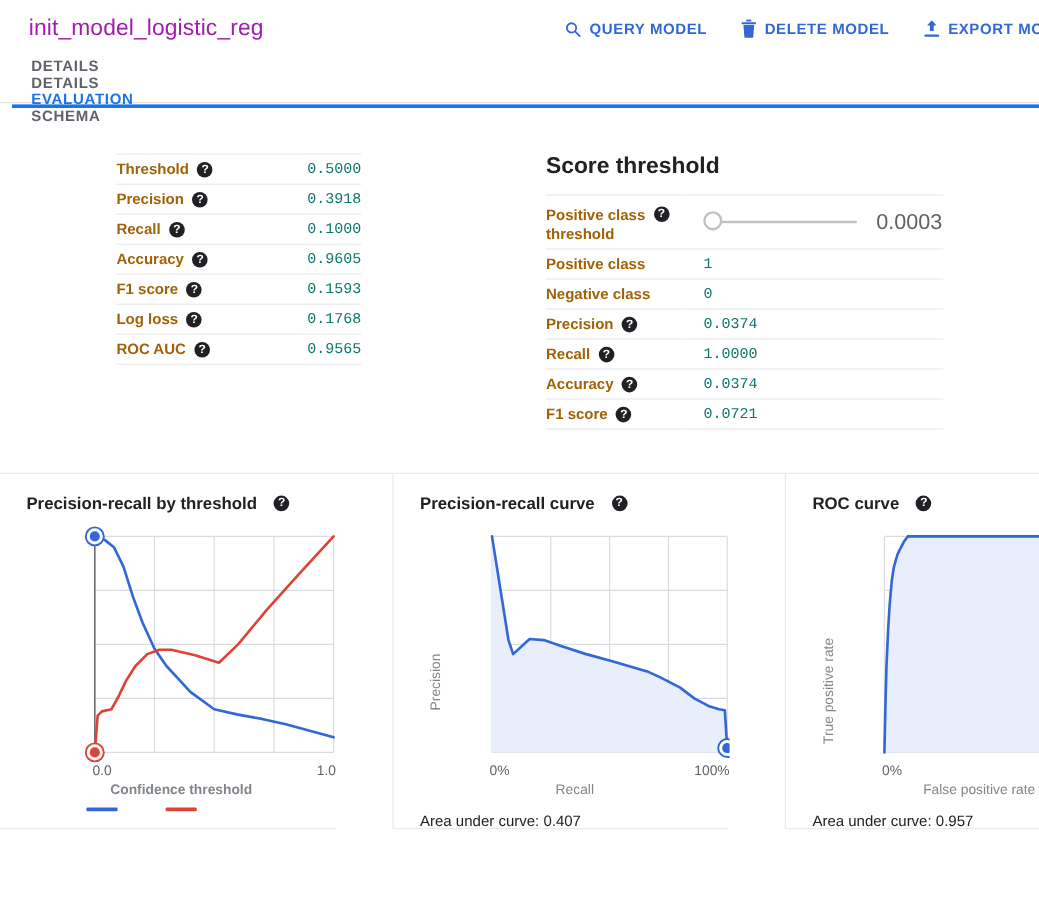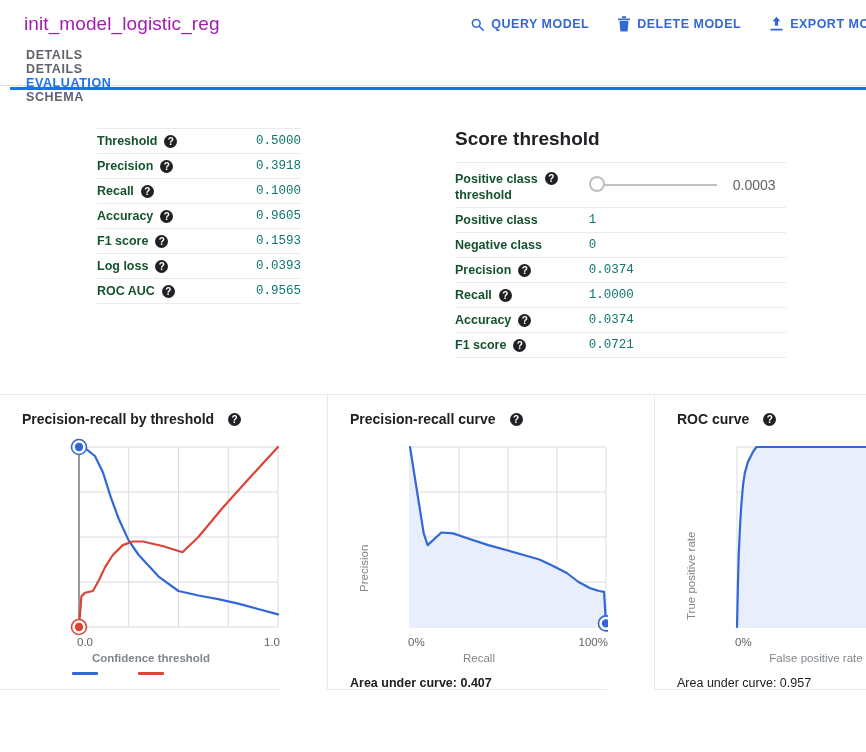--- a/index.html
+++ b/index.html
@@ -27,39 +27,39 @@
   .metrics-wrap{display:flex;padding:42px 0 0 0;}
   .col-left{width:455px;padding-left:97px;box-sizing:border-box;}
   .col-right{flex:1;padding-left:0;box-sizing:border-box;}
   .panel-title{font-size:19px;font-weight:700;color:#202124;display:flex;align-items:center;gap:12px;
                margin:0 0 12px 0;letter-spacing:0;}
   .mtable{width:204px;border-collapse:collapse;}
   .mtable.wide{width:331px;}
   .mtable tr{border-top:1px solid #e8eaed;}
   .mtable tr:last-child{border-bottom:1px solid #e8eaed;}
   .mtable td{padding:4px 0;font-size:12.5px;vertical-align:middle;height:16px;}
-  .mlabel{font-weight:700;color:#14532d;}
+  .mlabel{font-weight:700;color:#a16207;}
   .mlabel .lbl-inner{display:inline-flex;align-items:center;gap:7px;}
   .mval{text-align:right;color:#0f766e;font-weight:400;white-space:nowrap;font-family:Liberation Mono, monospace;}
   .mtable.wide .mval{text-align:left;padding-left:14px;width:200px;}
   .two-line{line-height:16px;}
   
   .help{display:inline-block;width:13px;height:13px;border-radius:50%;background:#202124;
         position:relative;flex:0 0 auto;vertical-align:middle;}
   .help:after{content:"?";position:absolute;left:0;right:0;top:-1px;text-align:center;
               color:#fff;font-size:10px;font-weight:700;line-height:15px;
               font-family:"Liberation Sans",sans-serif;}
   .help.big{width:15px;height:15px;}
   .help.big:after{font-size:11px;line-height:17px;}
   
   .slider-cell{display:flex;align-items:center;gap:0;padding-left:14px;}
   .slider-track{width:118px;height:2px;background:#bdc1c6;position:relative;margin-left:10px;}
   .slider-thumb{position:absolute;left:-10px;top:-8px;width:16px;height:16px;border-radius:50%;
                 background:#fff;border:2px solid #bdc1c6;box-sizing:border-box;cursor:pointer;}
-  .slider-val{margin-left:16px;color:#5f6368;font-size:14px;}
+  .slider-val{margin-left:16px;color:#5f6368;font-size:18px;}
   
   .charts{display:flex;margin-top:36px;border-top:1px solid #e8eaed;gap:47px;}
   .chart-card{position:relative;box-sizing:border-box;padding:16px 0 0 0;}
   .chart-card.c1{width:280px;padding-left:22px;}
   .chart-card.c2{width:280px;padding-left:22px;border-left:1px solid #e8eaed;}
   .chart-card.c3{width:306px;padding-left:22px;border-left:1px solid #e8eaed;}
   .chart-title{font-size:14px;font-weight:700;color:#202124;display:flex;align-items:center;gap:14px;
                margin:0 0 10px 0;}
   .plot-holder{position:relative;}
   .axlabel{font-size:11.5px;color:#80868b;text-align:center;}
@@ -155,21 +155,21 @@
           <span>F1 score</span>
           <span class="help"></span>
               </span></td>
         <td class="mval">0.1593</td>
       </tr>
       <tr>
         <td class="mlabel"><span class="lbl-inner">
           <span>Log loss</span>
           <span class="help"></span>
               </span></td>
-        <td class="mval">0.0393</td>
+        <td class="mval">0.1768</td>
       </tr>
       <tr>
         <td class="mlabel"><span class="lbl-inner">
           <span>ROC AUC</span>
           <span class="help"></span>
               </span></td>
         <td class="mval">0.9565</td>
       </tr>
     </tbody>
       </table>
@@ -301,21 +301,21 @@
           <path d="M60.00 10.00 L73.72 96.40 L77.64 108.10 L91.36 95.50 L103.12 96.40 L118.80 101.80 L138.40 108.10 L158.00 113.50 L173.68 118.00 L189.36 122.50 L201.12 127.90 L216.80 136.00 L228.56 145.00 L240.32 151.30 L249.14 154.00 L254.04 154.90 L256.00 186.40 L 256.00 190.00 L 60.00 190.00 Z" fill="#e8eefb" stroke="none"></path>
           <path d="M60.00 10.00 L73.72 96.40 L77.64 108.10 L91.36 95.50 L103.12 96.40 L118.80 101.80 L138.40 108.10 L158.00 113.50 L173.68 118.00 L189.36 122.50 L201.12 127.90 L216.80 136.00 L228.56 145.00 L240.32 151.30 L249.14 154.00 L254.04 154.90 L256.00 186.40" fill="none" stroke="#3367d6" stroke-width="2.2" stroke-linejoin="round" stroke-linecap="round"></path>
           <circle cx="256" cy="186.4" r="7.5" fill="#fff" stroke="#3367d6" stroke-width="1.6"></circle>
           <circle cx="256" cy="186.4" r="4.2" fill="#3367d6"></circle>
           <text x="58" y="209" fill="#5f6368" font-size="11.5" font-family="&quot;Liberation Sans&quot;,sans-serif">0%</text>
           <text x="258" y="209" fill="#5f6368" font-size="11.5" text-anchor="end" font-family="&quot;Liberation Sans&quot;,sans-serif">100%</text>
         </svg>
       <div class="ylabel-rot" style="left:8px;top:155px;">Precision</div>
     </div>
     <div class="axlabel" style="width:258px;margin-top:-4px;">Recall</div>
-    <div class="auc" style="margin-top:12px;font-weight:bold;">Area under curve: 0.407</div>
+    <div class="auc" style="margin-top:12px;">Area under curve: 0.407</div>
     <div class="bottom-rule"></div>
   </div>
 
   <div class="chart-card c3">
     <div class="chart-title">
       <span>ROC curve</span>
       <span class="help"></span>
     </div>
     <div class="plot-holder">
       <svg id="svg-roc" width="278" height="215">

